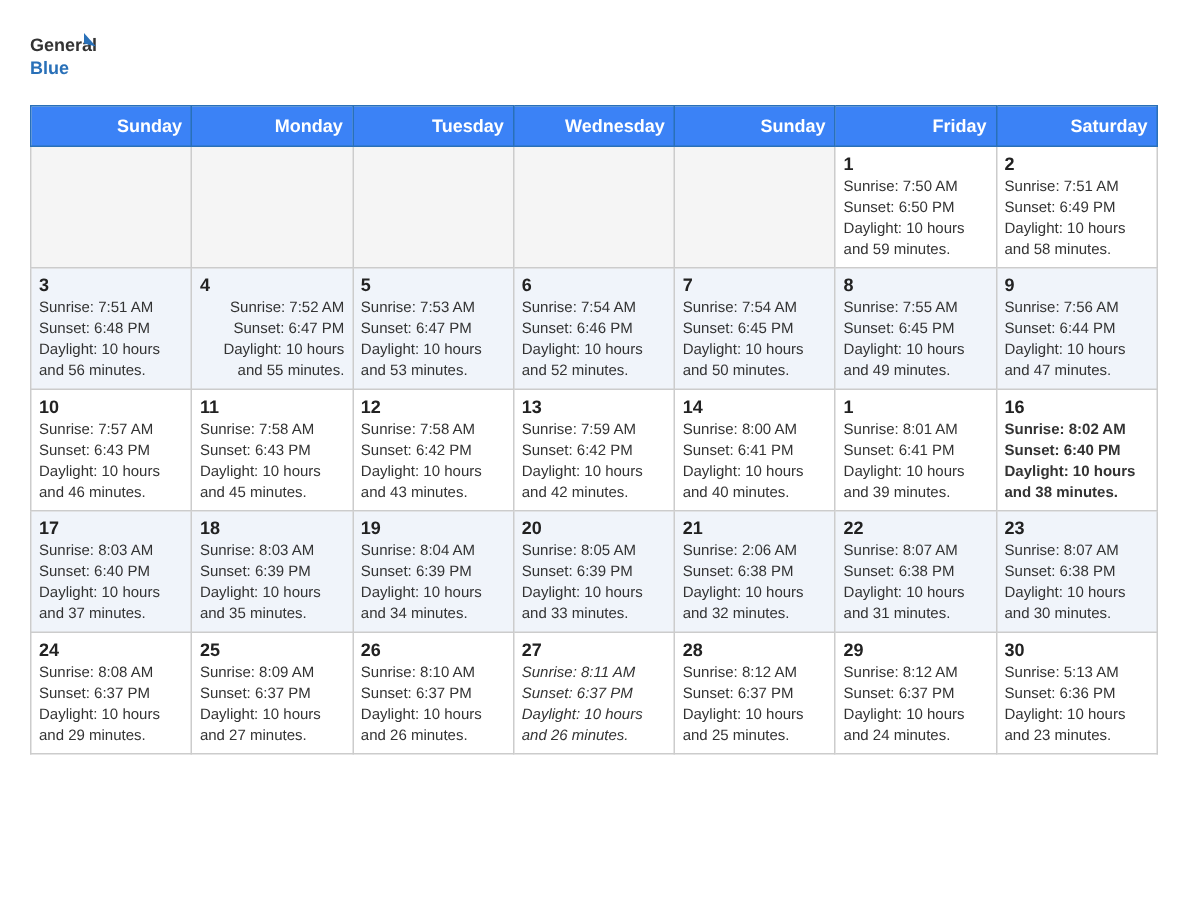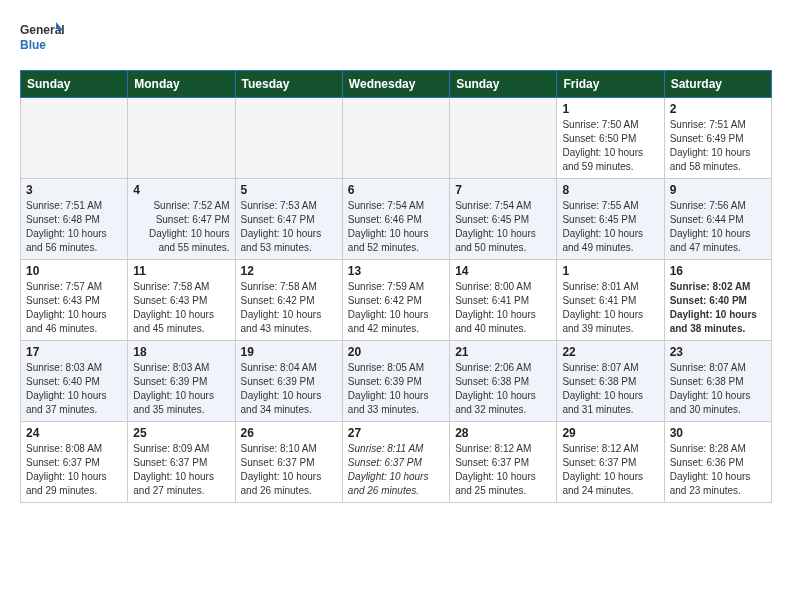--- a/index.html
+++ b/index.html
@@ -36,23 +36,23 @@
     .subtitle {
       font-size: 16px;
       color: #555;
     }
     .calendar {
       width: 100%;
       border-collapse: collapse;
       font-size: 10.5px;
     }
     .calendar th {
-      background: #14532d;
+      background: #3b82f6;
       color: #fff;
-      text-align: left;
+      text-align: right;
       padding: 6px 6px;
       font-size: 12px;
       border: 1px solid #2970b8;
     }
     .calendar td {
       border: 1px solid #ccc;
       vertical-align: top;
       padding: 4px 5px;
       width: calc(100% / 7);
       height: 80px;
@@ -290,20 +290,20 @@
 Daylight: 10 hours and 25 minutes.</div>
           </td>
           <td>
             <div class="day-num">29</div>
             <div class="day-info" style="white-space: pre-line;">Sunrise: 8:12 AM
 Sunset: 6:37 PM
 Daylight: 10 hours and 24 minutes.</div>
           </td>
           <td>
             <div class="day-num">30</div>
-            <div class="day-info" style="white-space: pre-line;">Sunrise: 8:28 AM
+            <div class="day-info" style="white-space: pre-line;">Sunrise: 5:13 AM
 Sunset: 6:36 PM
 Daylight: 10 hours and 23 minutes.</div>
           </td>
         </tr>
       </tbody>
   </table>
 </div>
 
 </body></html>

